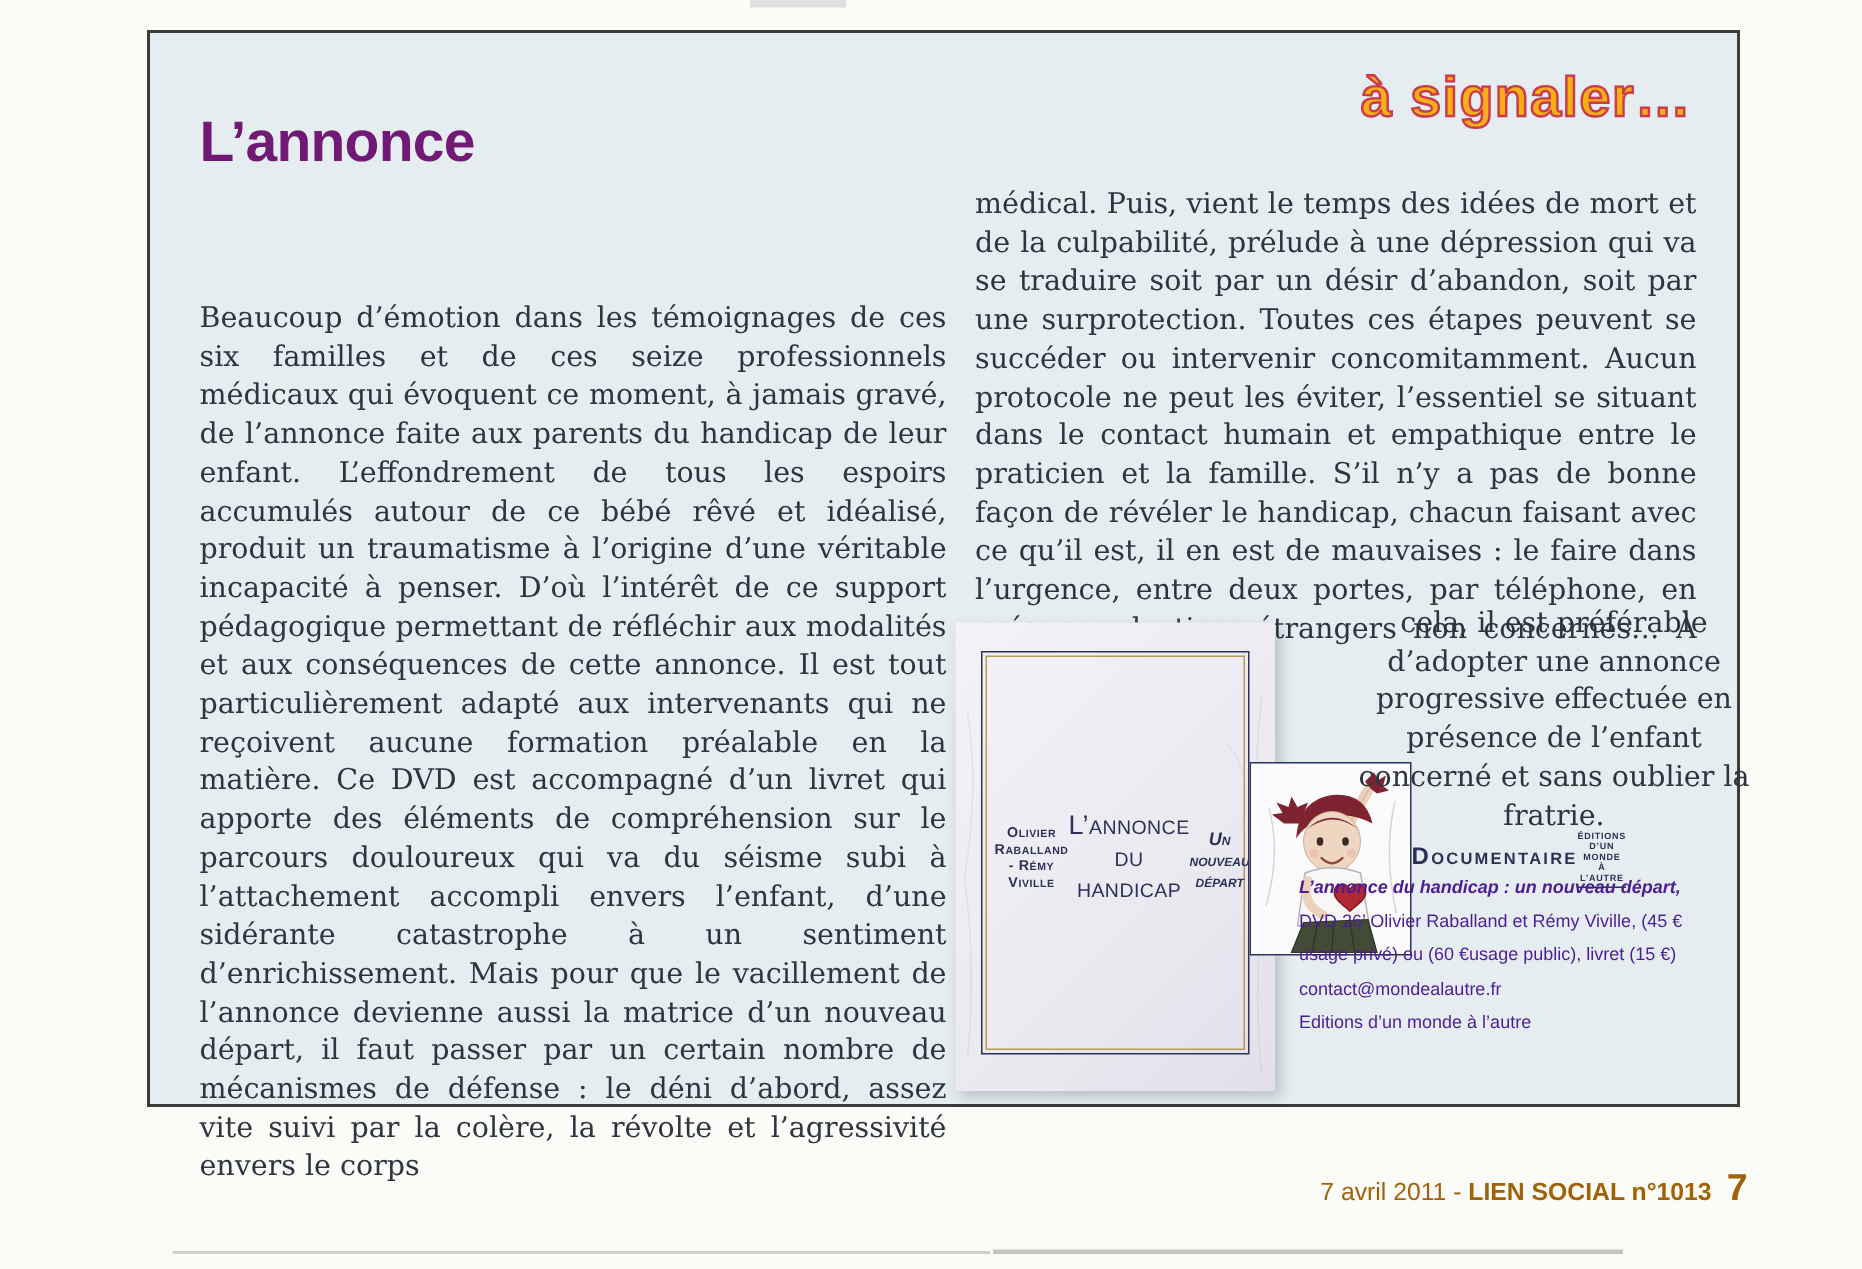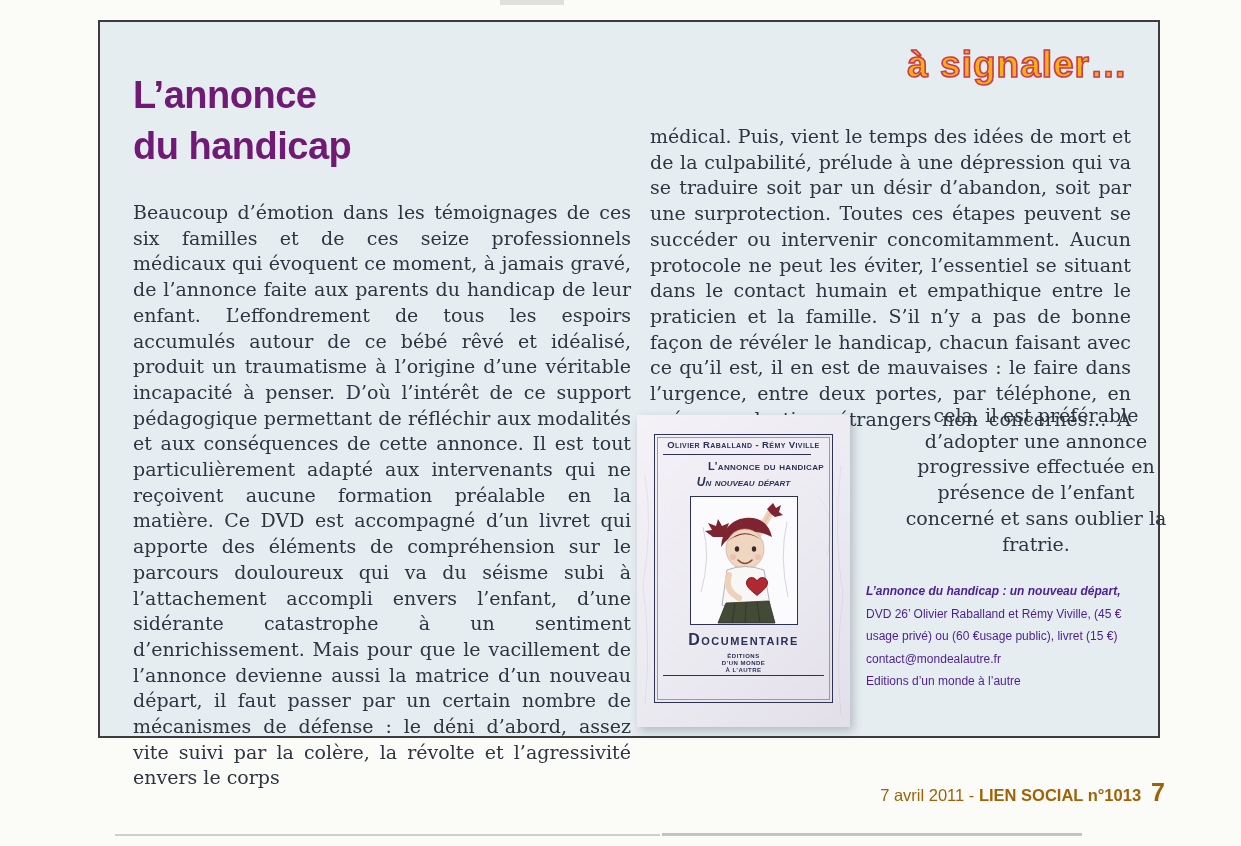--- a/index.html
+++ b/index.html
@@ -38,26 +38,26 @@
     background:linear-gradient(135deg,#f4f2f7 0%,#eceaf1 55%,#e2dfe9 100%);
     box-shadow:3px 4px 9px rgba(40,40,60,0.25);
   }
   .cover-sketch{position:absolute;left:0;top:0;width:100%;height:100%;opacity:.5;}
   .cover-frame{
     position:absolute;left:17px;top:19px;right:17px;bottom:24px;
     border:1.5px solid #2b3157;padding:2px;box-sizing:border-box;
   }
   .cover-frame-inner{
     border:1px solid #b89b4e;height:100%;box-sizing:border-box;
-    display:flex;flex-direction:column;
-    padding:1px 5px 5px 5px;color:#2b3157;text-align:center;
+    display:flex;flex-direction:row;align-items:center;
+    padding:11px 5px 5px 5px;color:#2b3157;text-align:center;
   }
   .cover-authors{font-size:9.5px;font-weight:bold;font-variant:small-caps;letter-spacing:.4px;}
   .cover-rule{width:92%;height:1px;background:#2b3157;margin:4px 0 5px 0;}
-  .cover-title{font-size:11px;font-weight:bold;font-variant:small-caps;letter-spacing:.3px;margin-left:45px;}
+  .cover-title{font-size:18px;font-weight:normal;font-variant:small-caps;letter-spacing:.3px;}
   .cover-subtitle{font-size:12px;font-weight:bold;font-style:italic;font-variant:small-caps;margin-top:3px;}
   .cover-art{
     width:106px;height:127px;border:1px solid #2b3157;background:#fbfafc;
     margin:7px auto 6px auto;
   }
   .cover-genre{font-size:16px;font-weight:bold;font-variant:small-caps;letter-spacing:1.5px;}
   .cover-publisher{font-size:6px;font-weight:bold;line-height:7px;margin-top:4px;letter-spacing:.5px;text-transform:uppercase;}
   .cover-publisher .underlined{border-bottom:1px solid #2b3157;padding-bottom:1px;}
   
   .caption{
@@ -80,21 +80,21 @@
 </style>
 </head>
 <body>
 
 <div class="page">
 
   <div class="panel">
 
     <div class="section-label">à signaler…</div>
 
-    <h1 class="title"><span>L’annonce</span><br><span>du handicap</span></h1>
+    <h1 class="title"><span>L’annonce</span><br></h1>
 
     <div class="col-left body-text">Beaucoup d’émotion dans les témoignages de ces six familles et de ces seize professionnels médicaux qui évoquent ce moment, à jamais gravé, de l’annonce faite aux parents du handicap de leur enfant. L’effondrement de tous les espoirs accumulés autour de ce bébé rêvé et idéalisé, produit un traumatisme à l’origine d’une véritable incapacité à penser. D’où l’intérêt de ce support pédagogique permettant de réfléchir aux modalités et aux conséquences de cette annonce. Il est tout particulièrement adapté aux intervenants qui ne reçoivent aucune formation préalable en la matière. Ce DVD est accompagné d’un livret qui apporte des éléments de compréhension sur le parcours douloureux qui va du séisme subi à l’attachement accompli envers l’enfant, d’une sidérante catastrophe à un sentiment d’enrichissement. Mais pour que le vacillement de l’annonce devienne aussi la matrice d’un nouveau départ, il faut passer par un certain nombre de mécanismes de défense : le déni d’abord, assez vite suivi par la colère, la révolte et l’agressivité envers le corps</div>
 
     <div class="col-right body-text">médical. Puis, vient le temps des idées de mort et de la culpabilité, prélude à une dépression qui va se traduire soit par un désir d’abandon, soit par une surprotection. Toutes ces étapes peuvent se succéder ou intervenir concomitamment. Aucun protocole ne peut les éviter, l’essentiel se situant dans le contact humain et empathique entre le praticien et la famille. S’il n’y a pas de bonne façon de révéler le handicap, chacun faisant avec ce qu’il est, il en est de mauvaises : le faire dans l’urgence, entre deux portes, par téléphone, en présence de tiers étrangers non concernés… À tout</div>
 
     <div class="dvd-cover">
       <svg class="cover-sketch" viewBox="0 0 213 312" xmlns="http://www.w3.org/2000/svg">
         <path d="M8,60 Q16,110 6,170 Q14,230 8,290" stroke="#b9b6c4" stroke-width="1" fill="none" opacity="0.5"></path>
         <path d="M204,50 Q196,120 206,180 Q198,240 204,300" stroke="#b9b6c4" stroke-width="1" fill="none" opacity="0.5"></path>
         <path d="M180,80 Q200,100 190,140" stroke="#c4c1cc" stroke-width="1" fill="none" opacity="0.5"></path>

